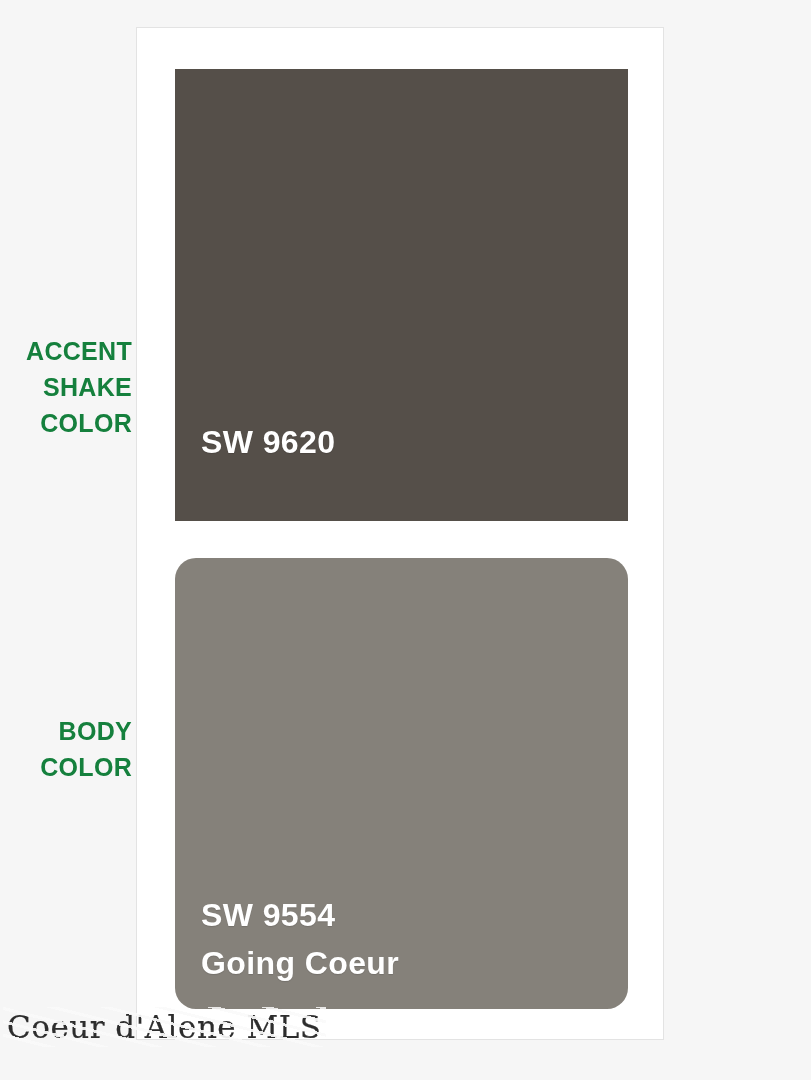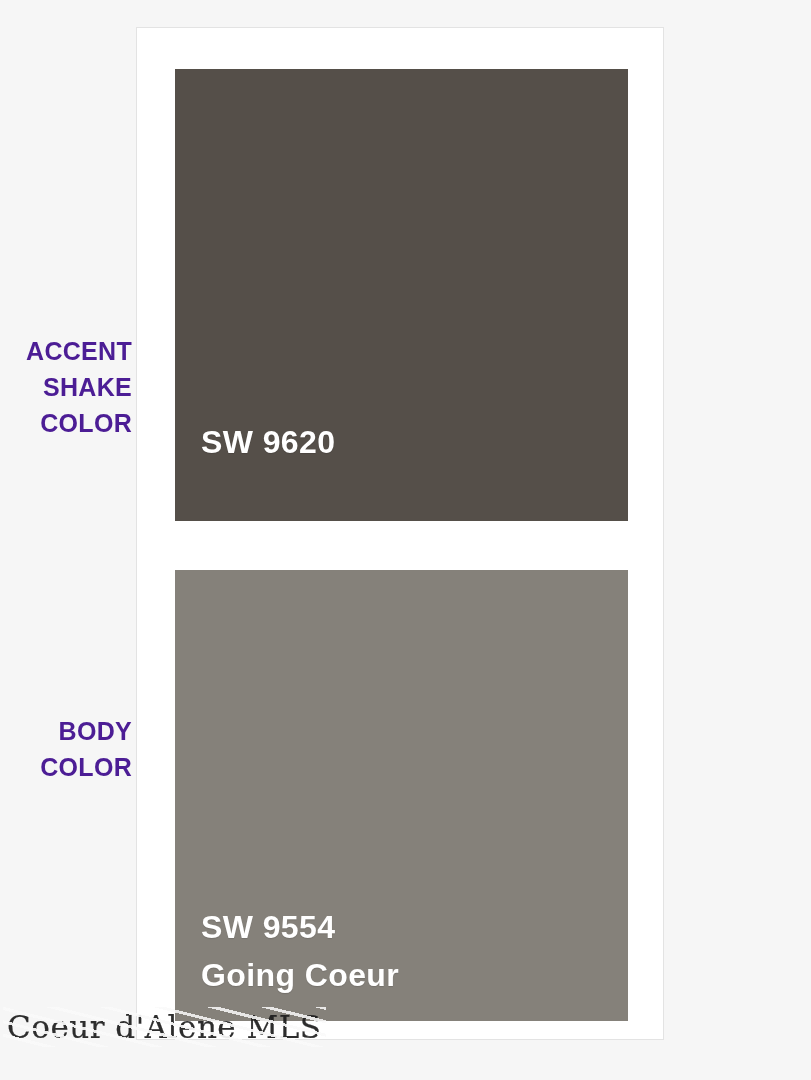--- a/index.html
+++ b/index.html
@@ -14,21 +14,21 @@
     overflow: hidden;
     position: relative;
   }
 
   
   .label-block {
     position: absolute;
     left: 0;
     width: 132px;
     text-align: right;
-    color: #4c1d95;
+    color: #15803d;
     font-weight: bold;
     font-size: 25px;
     line-height: 36px;
     letter-spacing: 0.3px;
     white-space: pre-line;
     font-family: "Liberation Sans", sans-serif;
   }
   #accent-label { top: 333px; }
   #body-label   { top: 713px; }
 
@@ -50,22 +50,23 @@
     left: 38px;
     width: 453px;
     box-sizing: border-box;
     overflow: hidden;
   }
   #swatch-accent {
     top: 41px;
     height: 452px;
   }
   #swatch-body {
-    top: 542px;
+    top: 530px;
     height: 451px;
+    border-radius: 21px;
   }
 
   .swatch-text {
     position: absolute;
     left: 26px;
     color: #ffffff;
     font-weight: bold;
     font-size: 32px;
     line-height: 48px;
     letter-spacing: 0.4px;

